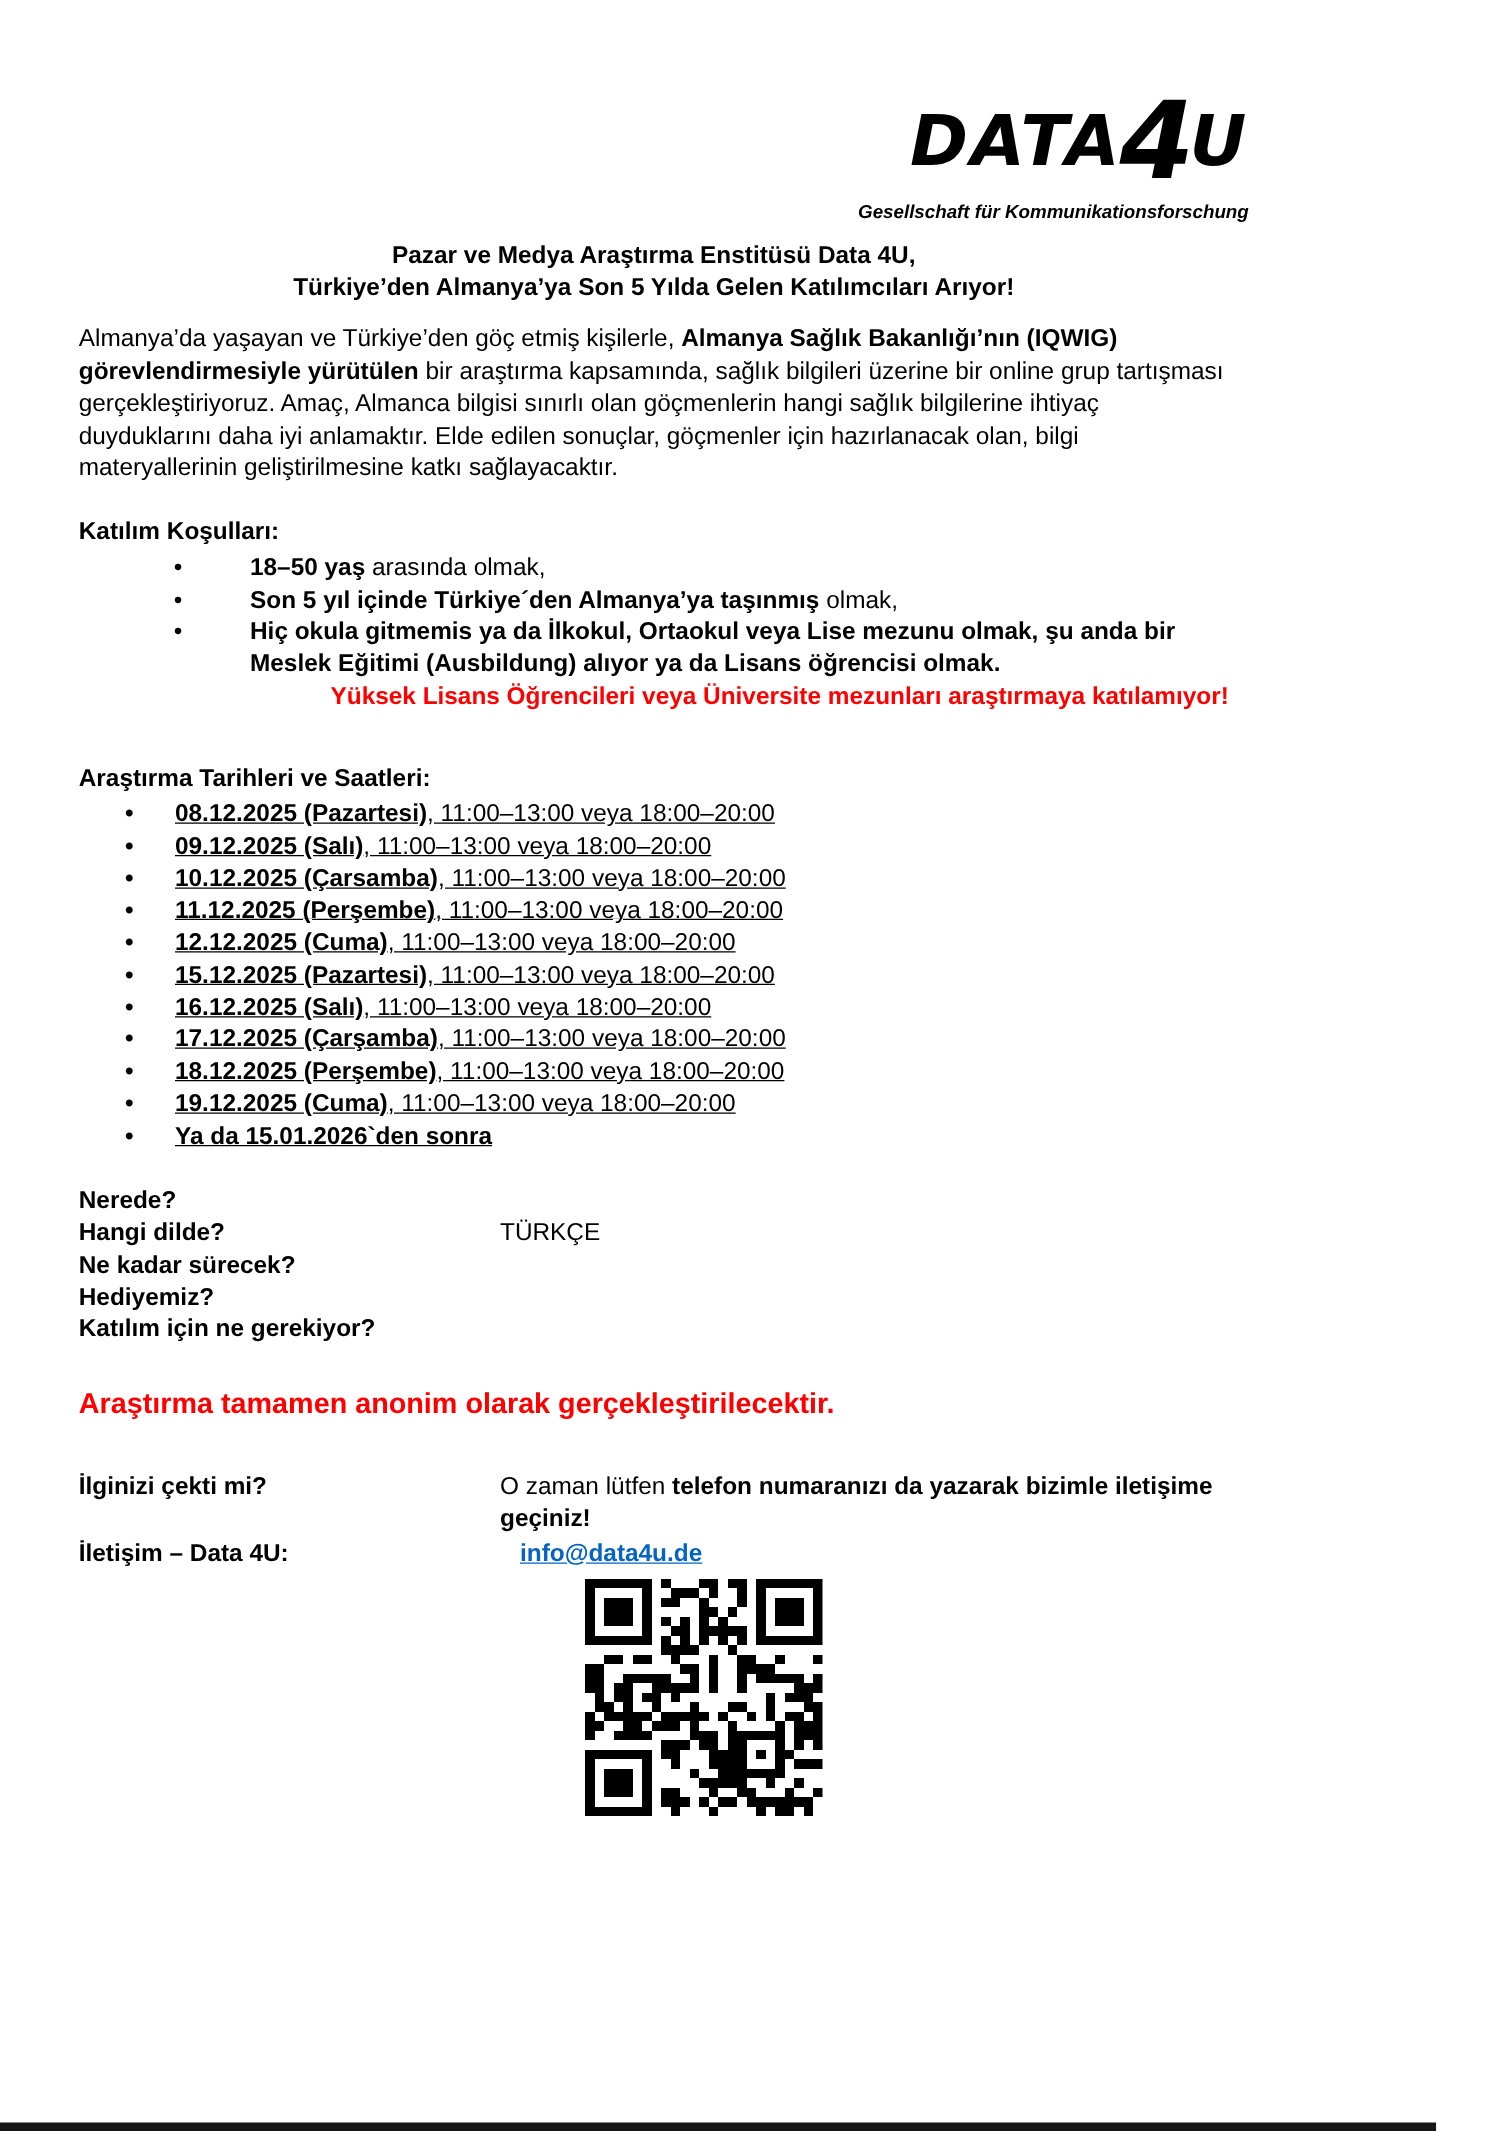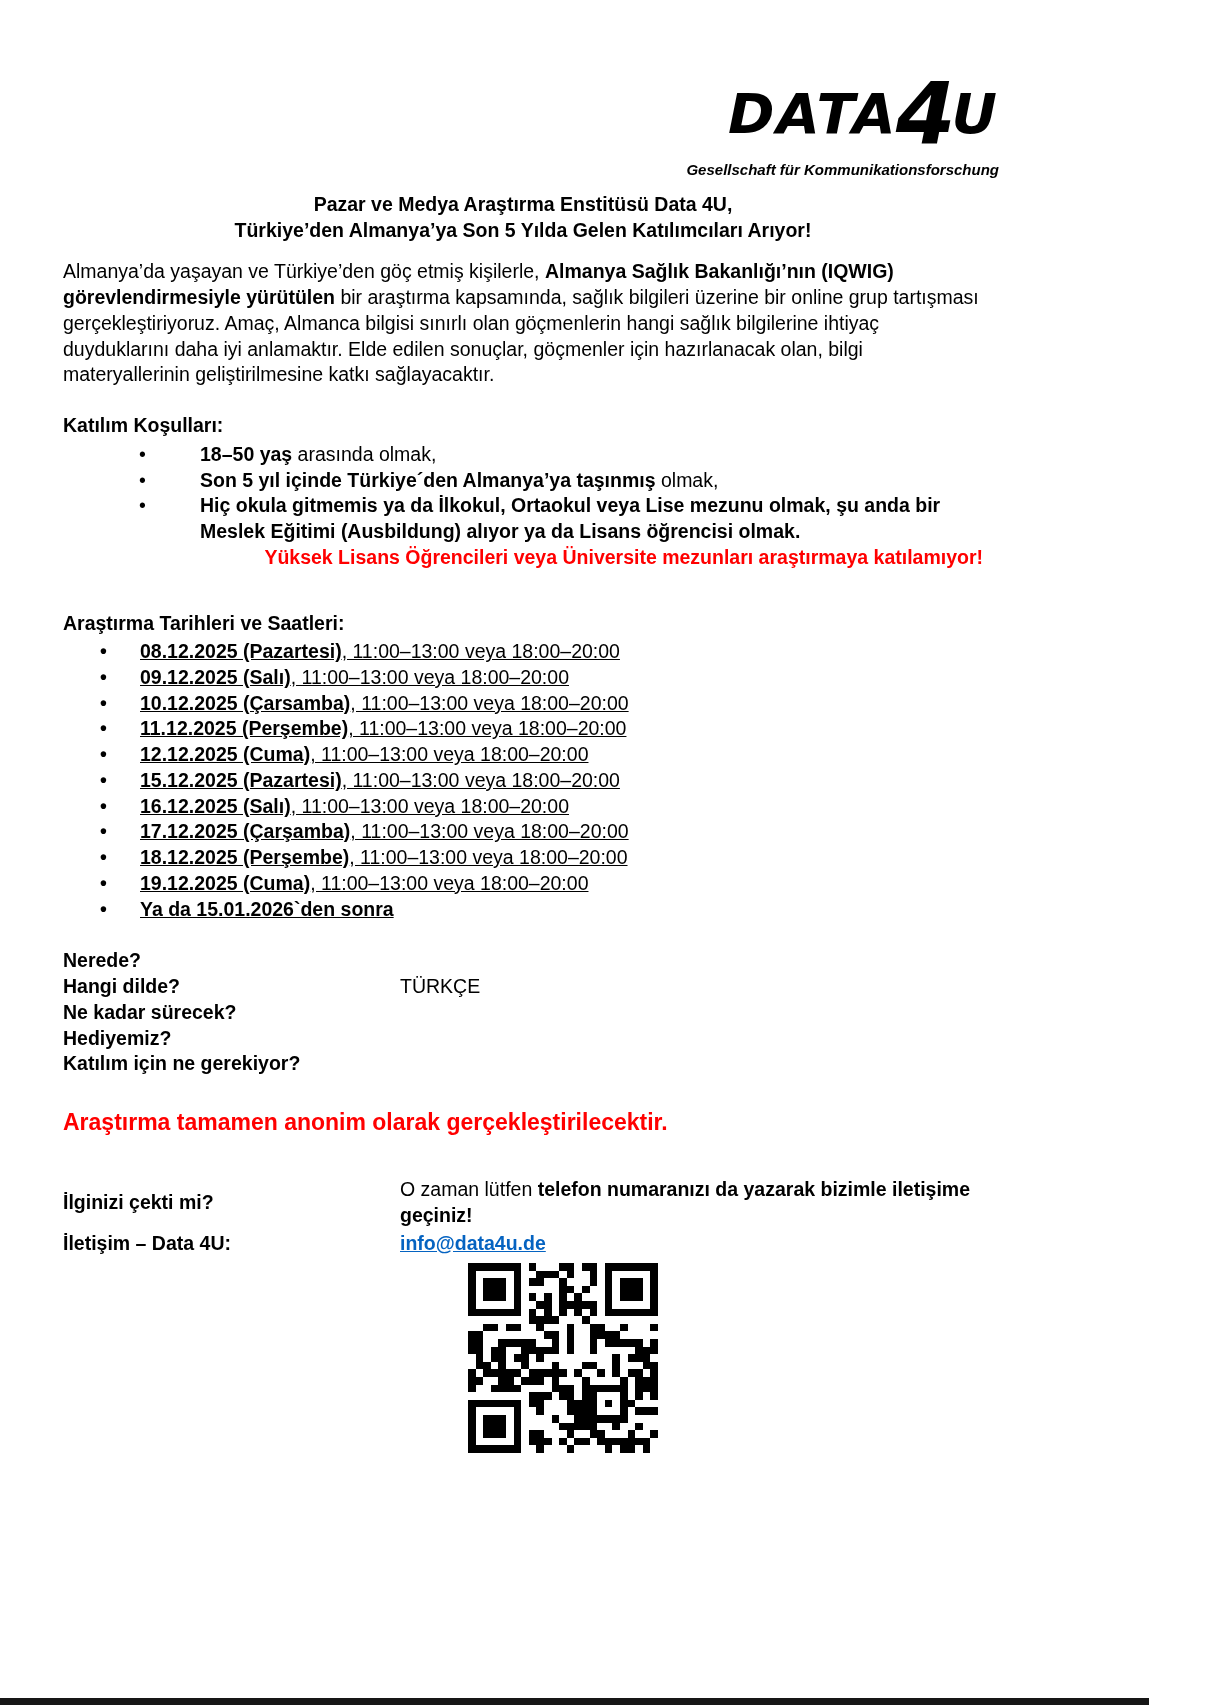--- a/index.html
+++ b/index.html
@@ -51,22 +51,22 @@
   .sched-list > li::before { content: "\2022"; position: absolute; left: 37px; font-weight: bold; }
 
   
   .qa-block { margin-top: 26px; }
   .qa { display: flex; align-items: flex-start; }
   .qa .label { flex: 0 0 337px; width: 337px; font-weight: bold; }
   .qa .answer { flex: 1; }
 
   .anon { margin-top: 30px; font-size: 23px; font-weight: bold; color: var(--red, #ff0000); }
 
-  .interest { margin-top: 40px; align-items: center; }
-  .contact-row { margin-top: 2px; }
+  .interest { margin-top: 40px; }
+  .contact-row { margin-top: 2px; gap: 16px; }
 
   a.link, .link { color: var(--link, #0563c1); font-weight: bold; text-decoration: underline; cursor: pointer; }
 
   .qr-row { margin-top: 6px; padding-left: 405px; }
   .qr-box { width: 190px; height: 190px; background: #ffffff; }
   .qr-box svg { display: block; }
 
   .bottom-bar { position: absolute; left: 0; right: 0; bottom: 0; height: 7px; background: #161616; }
 </style>
 </head>

